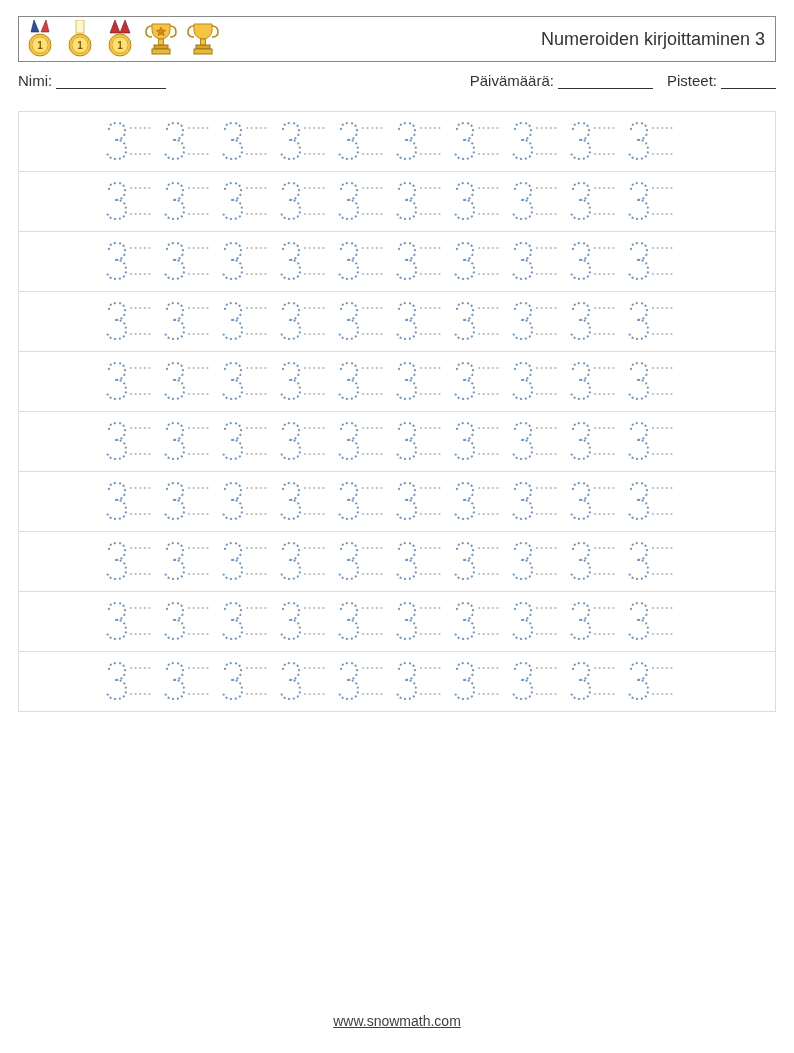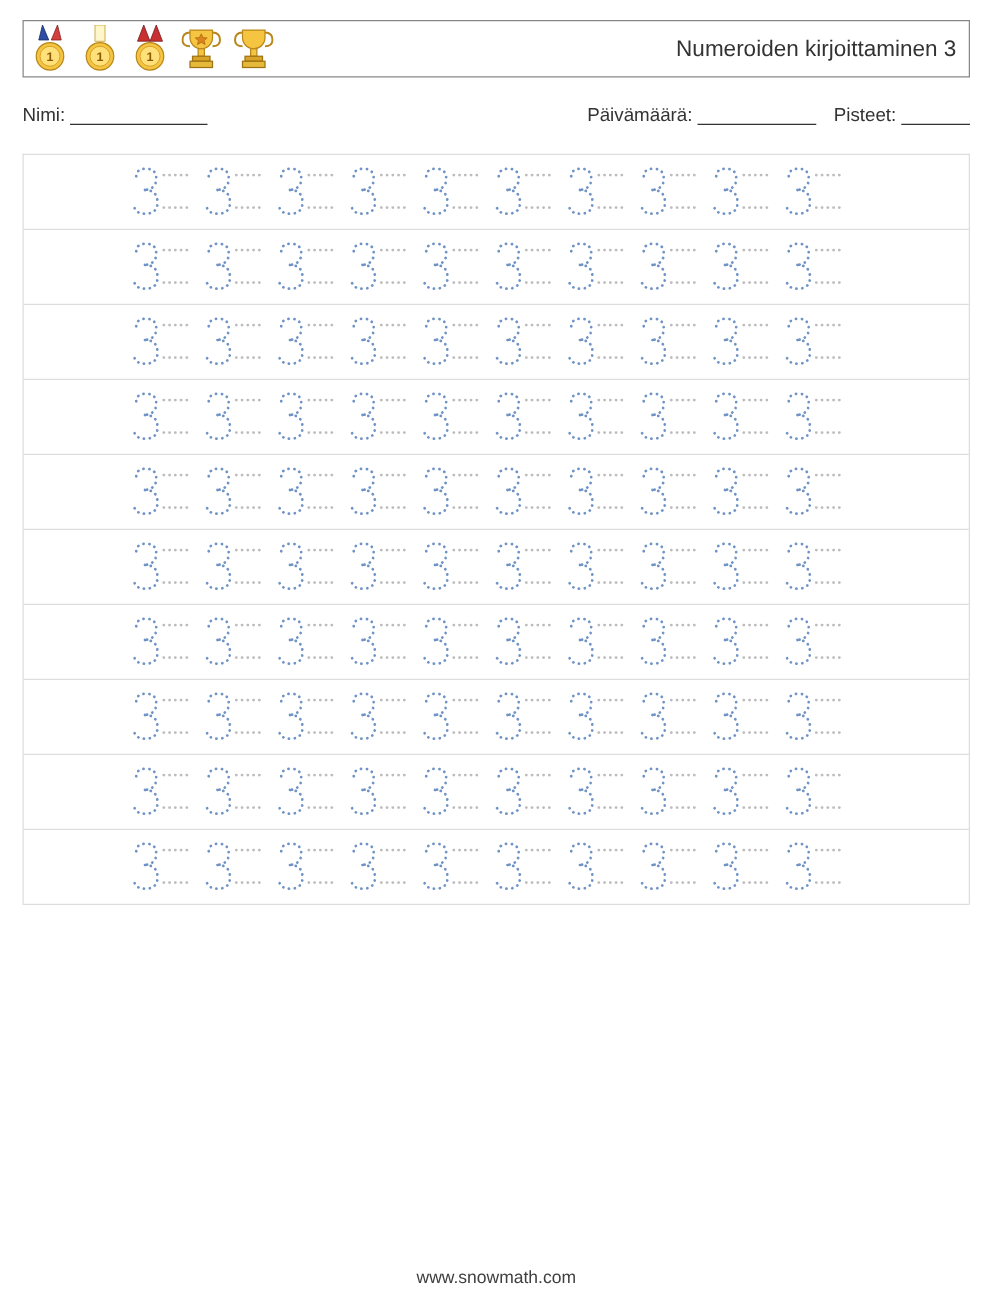--- a/index.html
+++ b/index.html
@@ -40,21 +40,21 @@
     text-align: right;
     font-size: 18px;
     color: #333;
     padding-left: 90px;
   }
 
   
   .info-row {
     display: flex;
     align-items: baseline;
-    margin-top: 22px;
+    margin-top: 10px;
     font-size: 15px;
     color: #333;
   }
   .info-row .spacer { flex: 1; }
   .blank {
     display: inline-block;
     border-bottom: 1px solid #333;
     position: relative;
     top: 3px;
     margin-left: 4px;
@@ -87,20 +87,21 @@
   .cell svg { display: block; }
 
   .footer {
     position: absolute;
     bottom: 24px;
     left: 0;
     width: 100%;
     text-align: center;
     font-size: 14px;
     color: #404040;
+    text-decoration: underline;
   }
 </style>
 </head>
 <body>
 
 <div class="page">
 
   <div class="header-bar">
     <div class="icon-row">
 

